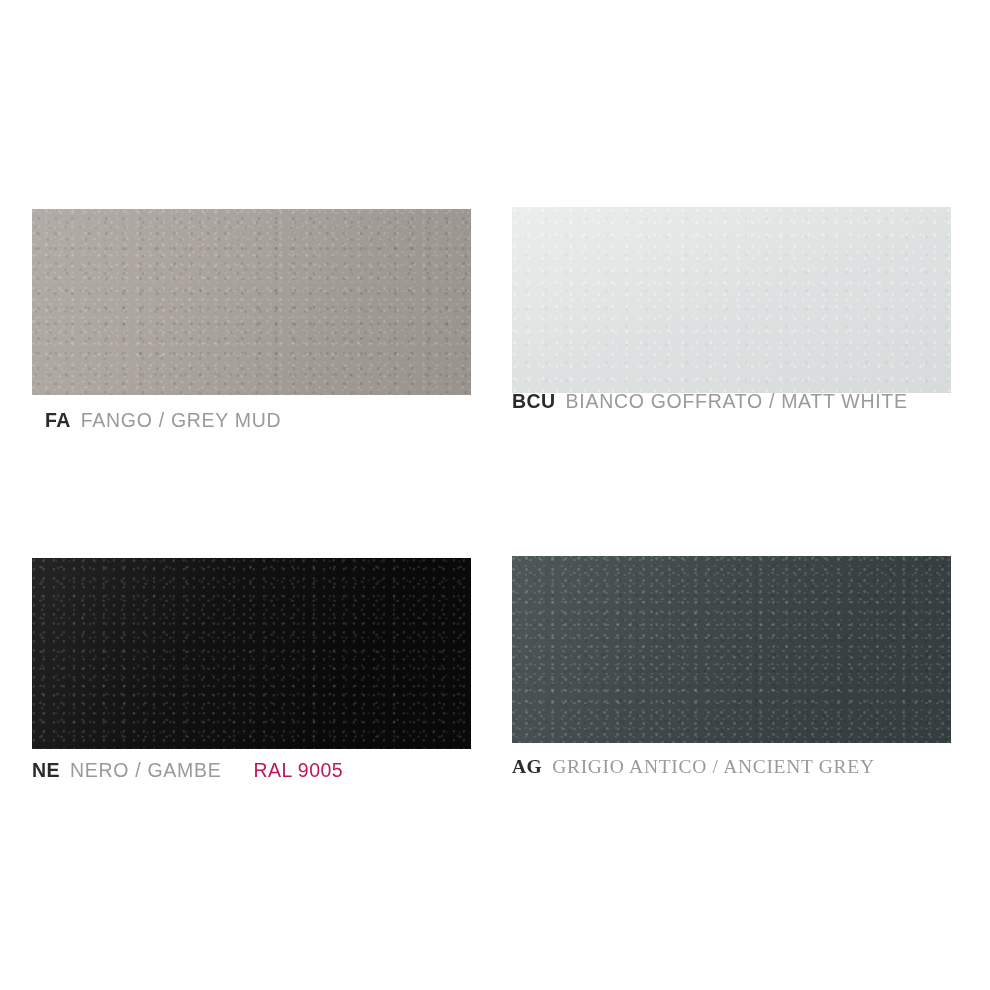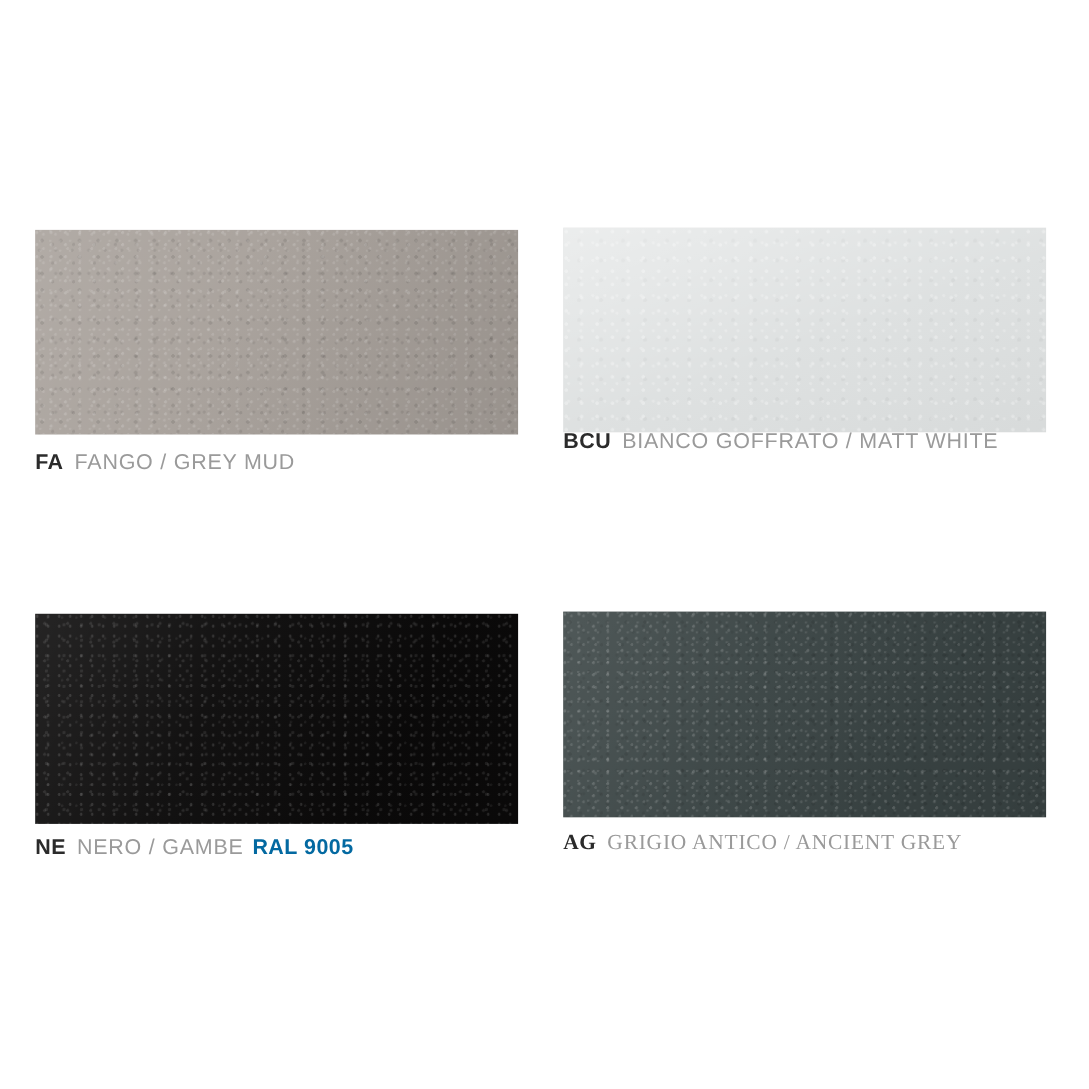--- a/index.html
+++ b/index.html
@@ -101,43 +101,44 @@
   .swatch-caption .code {
     font-weight: 700;
     color: #2b2b2b;
   }
   .swatch-caption .name {
     font-weight: 400;
     color: #9a9a9a;
     letter-spacing: 0.7px;
   }
   .swatch-caption .ral {
-    font-weight: 700;
-    color: #0369a1;
+    font-weight: 400;
+    color: #be185d;
     letter-spacing: 0.45px;
+    margin-left: 24px;
   }
   .gap-sm { display: inline-block; width: 8px; }
   .gap-md { display: inline-block; width: 10px; }
 </style>
 </head>
 <body style="background: rgb(255, 255, 255);">
 
 <div id="page-heading">
   <span class="it-part">COLORI GAMBE</span>
   <span class="sep">-</span>
   <span class="en-part">LEGS COLORS</span>
 </div>
 
 <div class="swatch-cell" style="left:32px; top:209px; width:439px; height:186px;">
   <div class="swatch-chip" style="background: rgb(168, 161, 155);">
     <div class="tex tex-rough"></div>
     <div class="sheen"></div>
   </div>
 </div>
-<div class="swatch-caption" style="left:32px; top:411px;">
+<div class="swatch-caption" style="left:45px; top:411px;">
   <span class="code">FA</span><span class="gap-md"></span><span class="name">FANGO / GREY MUD</span>
 </div>
 
 <div class="swatch-cell" style="left:512px; top:207px; width:439px; height:186px;">
   <div class="swatch-chip" style="background: rgb(220, 223, 223);">
     <div class="tex tex-soft"></div>
     <div class="sheen-light"></div>
   </div>
 </div>
 <div class="swatch-caption" style="left:512px; top:392px;">

